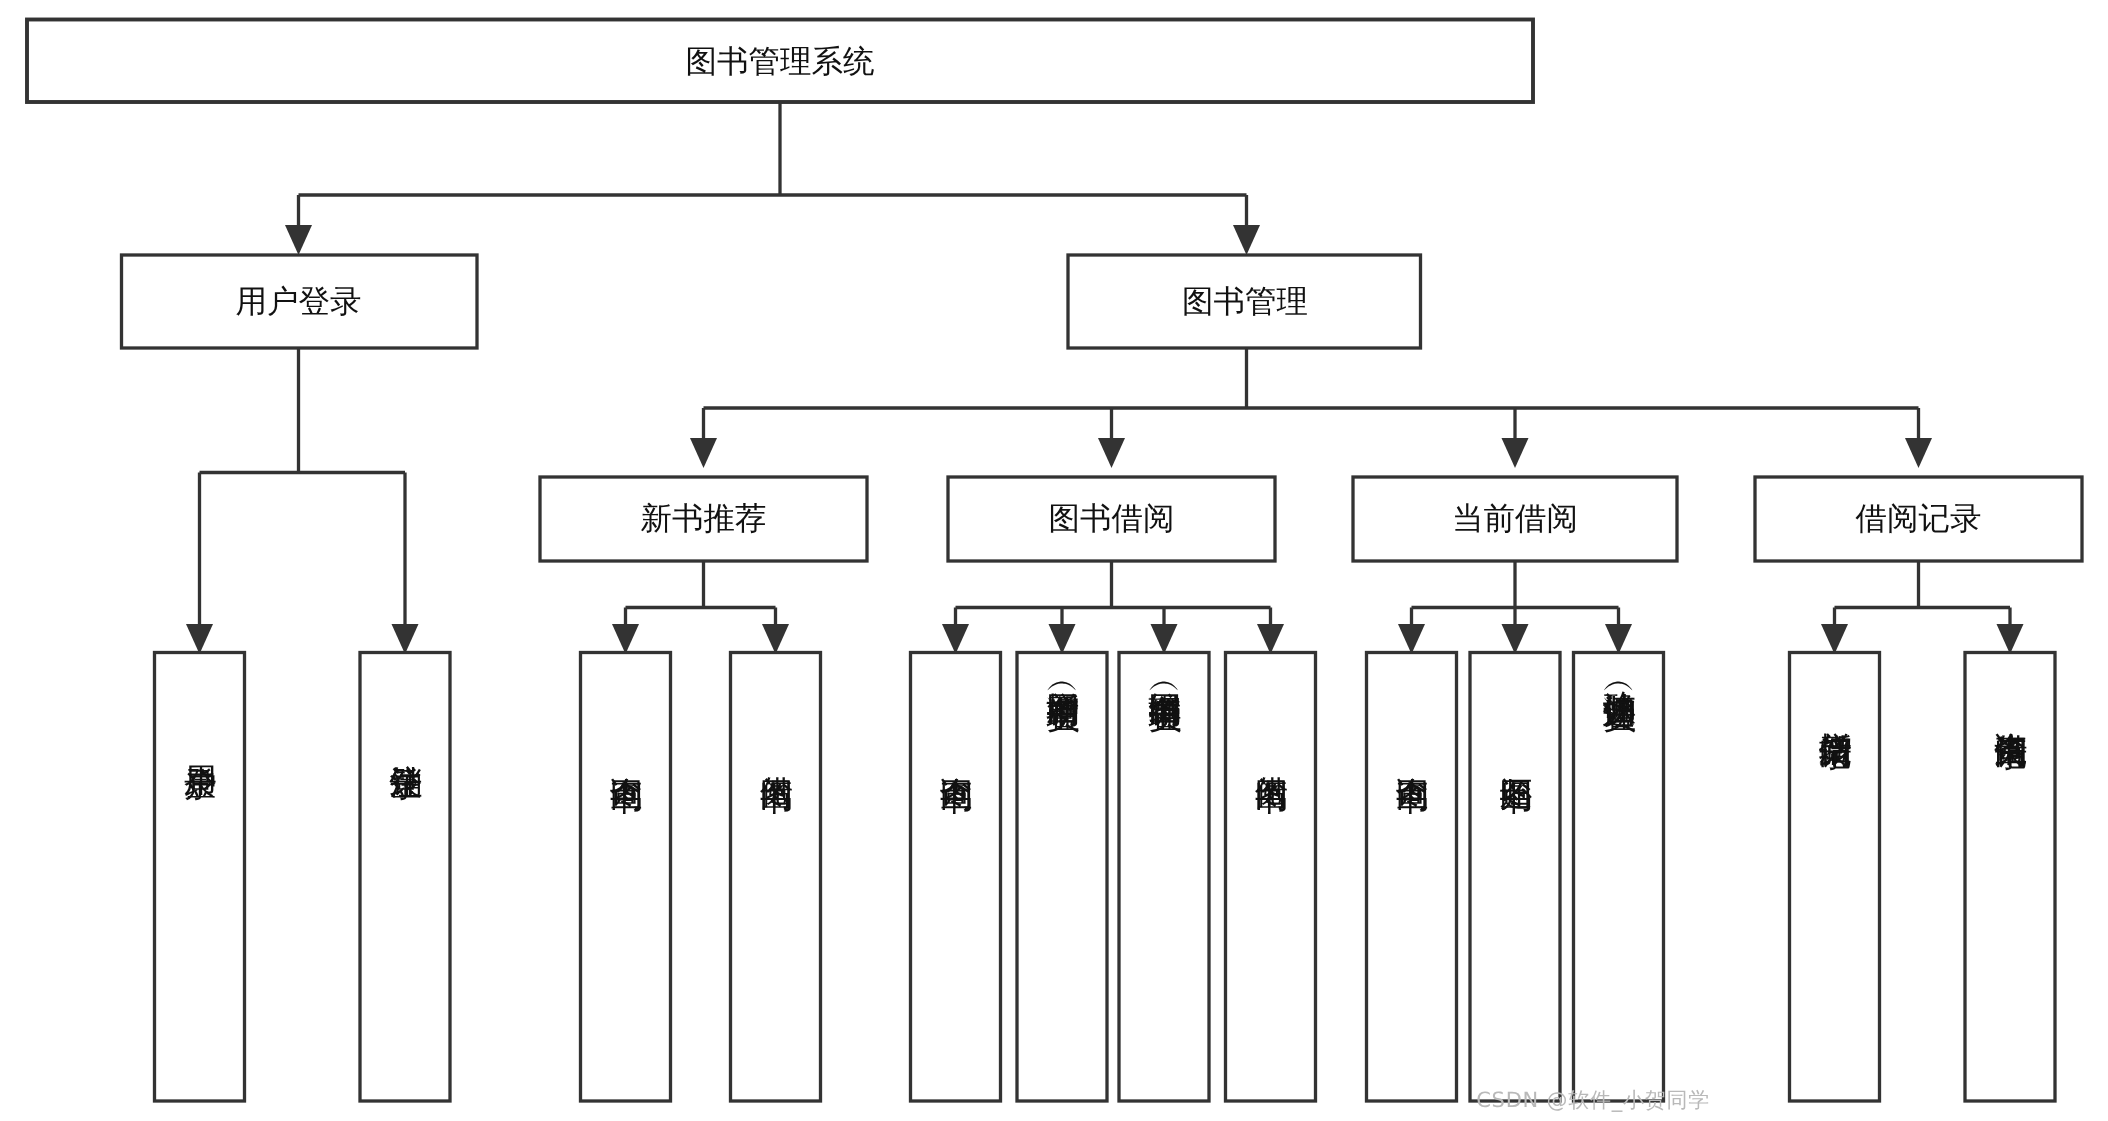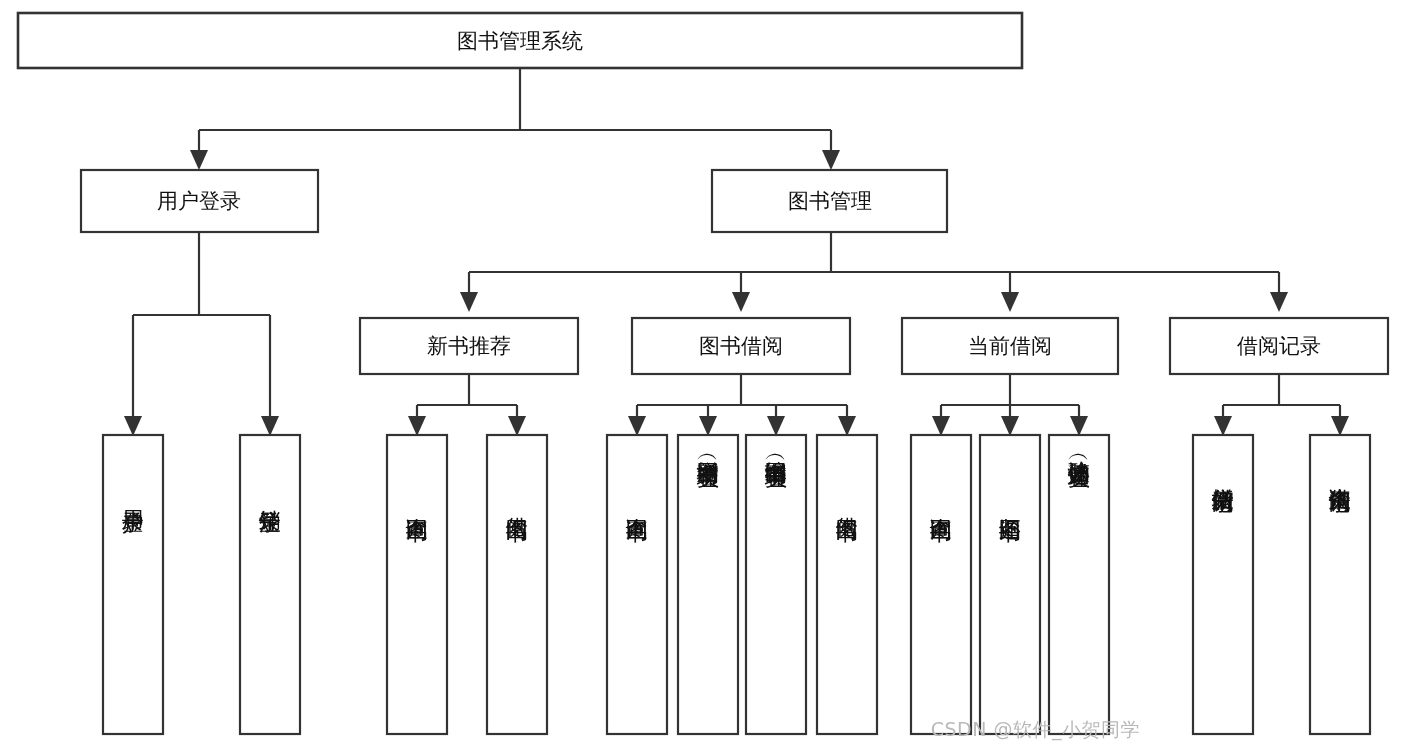--- a/index.html
+++ b/index.html
@@ -66,21 +66,21 @@
     line-height: 1.06;
     letter-spacing: 1px;
     color: #111111;
     white-space: nowrap;
   }
   .watermark {
     position: absolute;
     right: 6px;
     bottom: 4px;
     font-family: "DejaVu Sans", "Liberation Sans", sans-serif;
-    font-size: 19px;
+    font-size: 14px;
     color: #b9b9b9;
     letter-spacing: 0.5px;
     white-space: nowrap;
   }
 </style>
 </head>
 <body>
 
 <div id="diagram-root">
 

